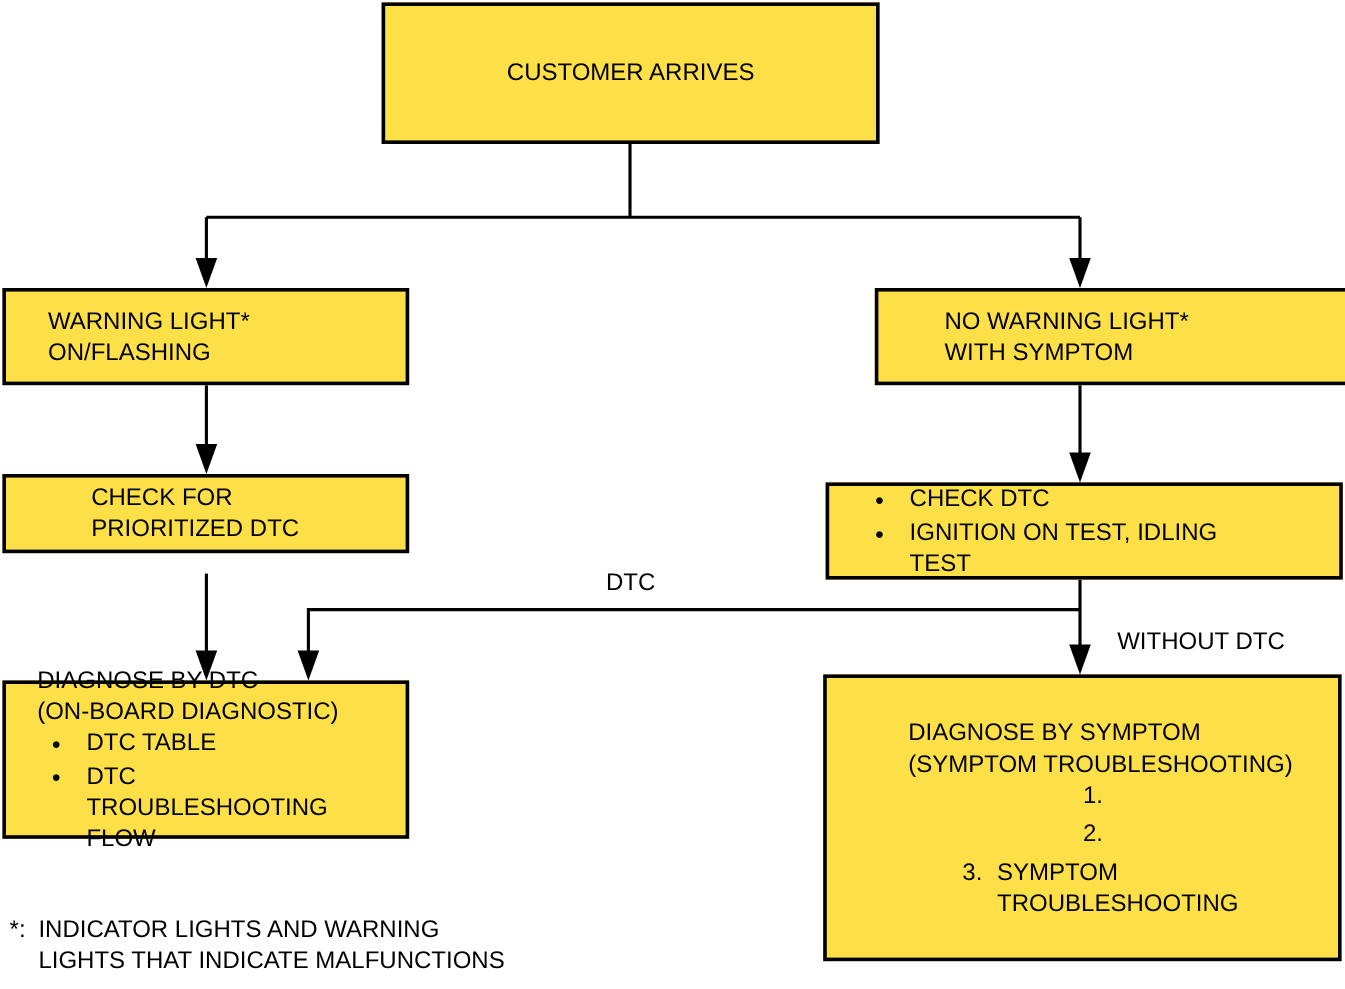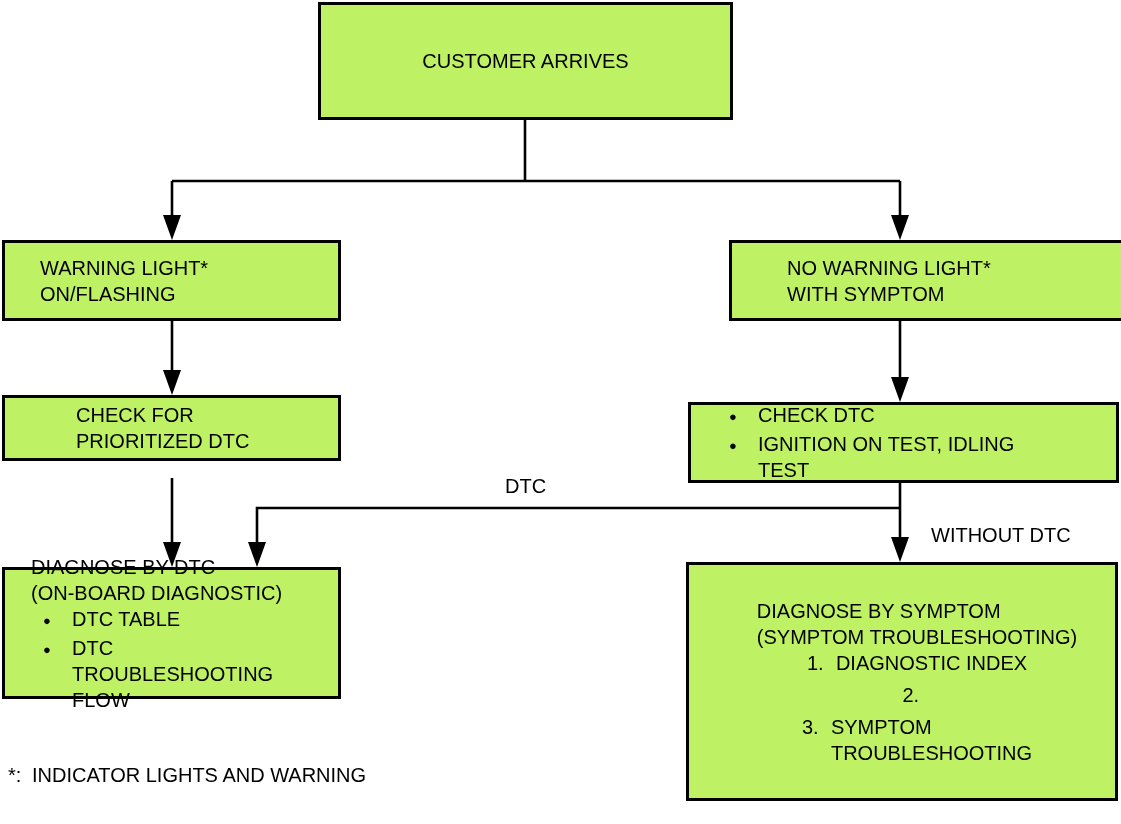--- a/index.html
+++ b/index.html
@@ -5,21 +5,21 @@
   html,body{margin:0;padding:0;background:#ffffff;}
   .canvas{
     position:relative;width:1121px;height:824px;background:#ffffff;
     font-family:"Liberation Sans",sans-serif;font-size:20px;line-height:26px;
     color:#000;overflow:hidden;
   }
   .connectors{position:absolute;left:0;top:0;width:1121px;height:824px;}
   .connectors line,.connectors path{stroke:#000;stroke-width:2.6;fill:none;}
   .connectors polygon{fill:#000;stroke:none;}
   .box{
-    position:absolute;background:#bef264;border:3px solid #000;box-sizing:border-box;
+    position:absolute;background:#fde047;border:3px solid #000;box-sizing:border-box;
     display:flex;flex-direction:column;justify-content:center;
   }
   .box.center{align-items:center;text-align:center;}
   .ml{white-space:pre-line;}
   .li{display:flex;align-items:baseline;}
   .li .bullet{flex:0 0 29px;font-size:13px;transform:translateY(-1px);}
   .li .nmark{flex:0 0 29px;}
   .indent12{margin-left:12px;}
   .gap6{margin-top:6px;}
   .edge-label{position:absolute;white-space:nowrap;}
@@ -110,35 +110,35 @@
 TROUBLESHOOTING
 FLOW</span>
     </div>
   </div>
 
   <div class="box" style="left:686px;top:562px;width:432px;height:239px;padding-left:30px;align-items:center;">
     <div class="ml">DIAGNOSE BY SYMPTOM
 (SYMPTOM TROUBLESHOOTING)</div>
     <div class="li">
       <span class="nmark">1.</span>
-      <span class="ml">DIAGNOSTIC INDEX</span>
     </div>
     <div class="li gap6">
       <span class="nmark">2.</span>
     </div>
     <div class="li gap6">
       <span class="nmark">3.</span>
       <span class="ml">SYMPTOM
 TROUBLESHOOTING</span>
     </div>
   </div>
 
   <div class="edge-label" style="left:505px;top:473px;">DTC</div>
   <div class="edge-label" style="left:931px;top:522px;">WITHOUT DTC</div>
 
   <div class="footnote" style="left:8px;top:762px;">
     <span class="fmark">*:</span>
     <span>
       <span class="fline">INDICATOR LIGHTS AND WARNING</span>
+      <span class="fline">LIGHTS THAT INDICATE MALFUNCTIONS</span>
     </span>
   </div>
 
 </div>
 
 </body></html>

